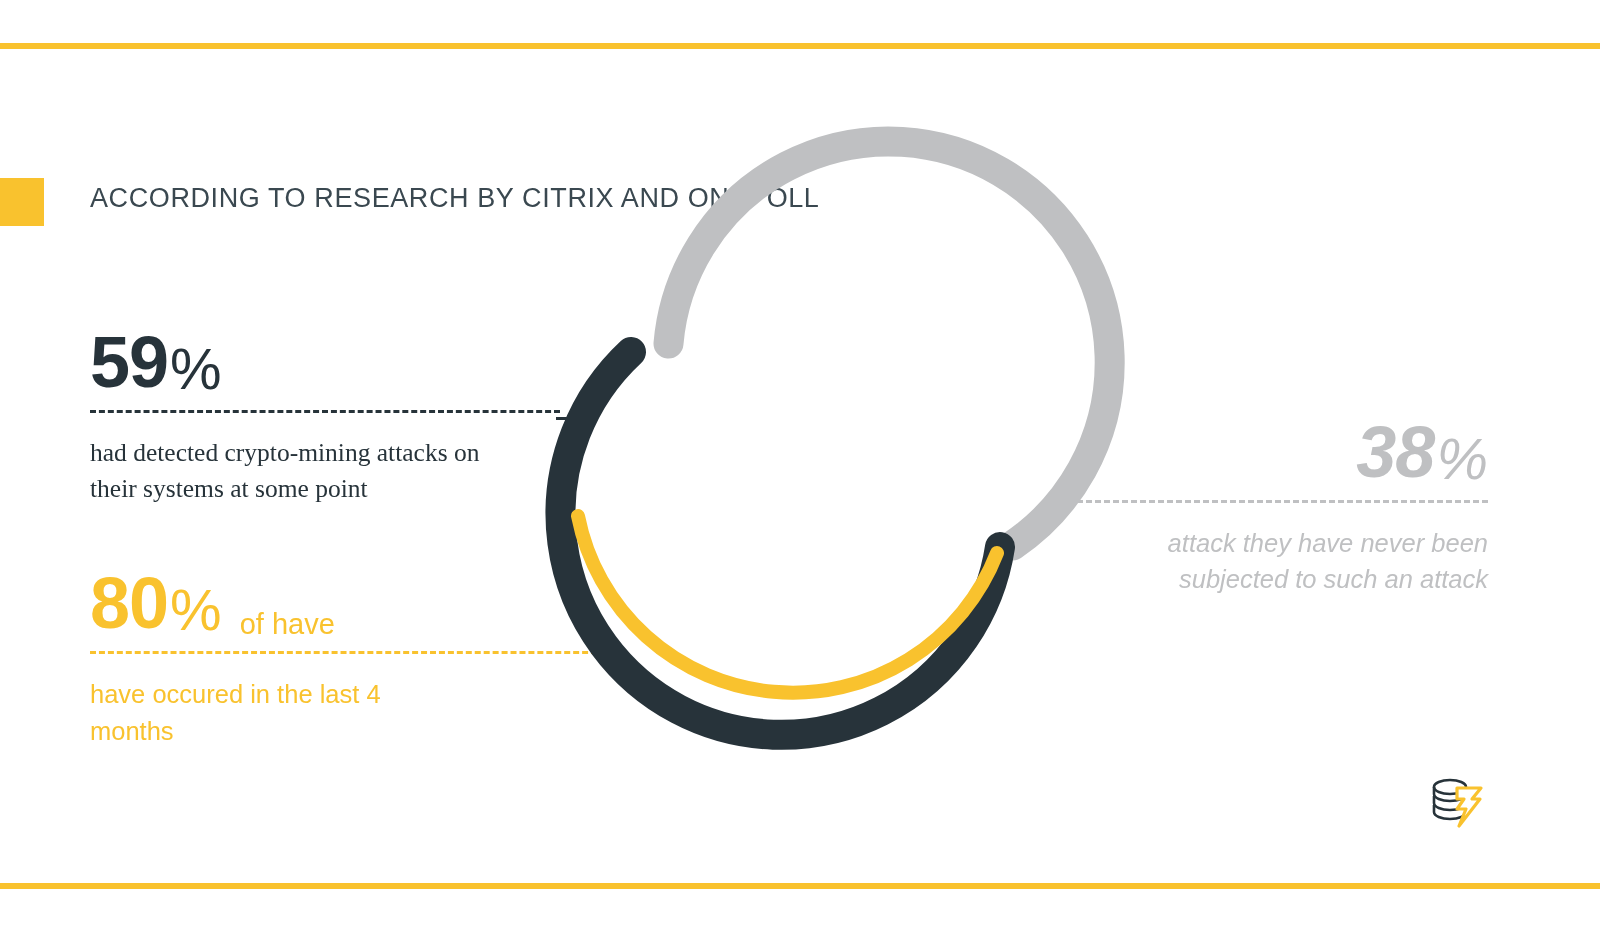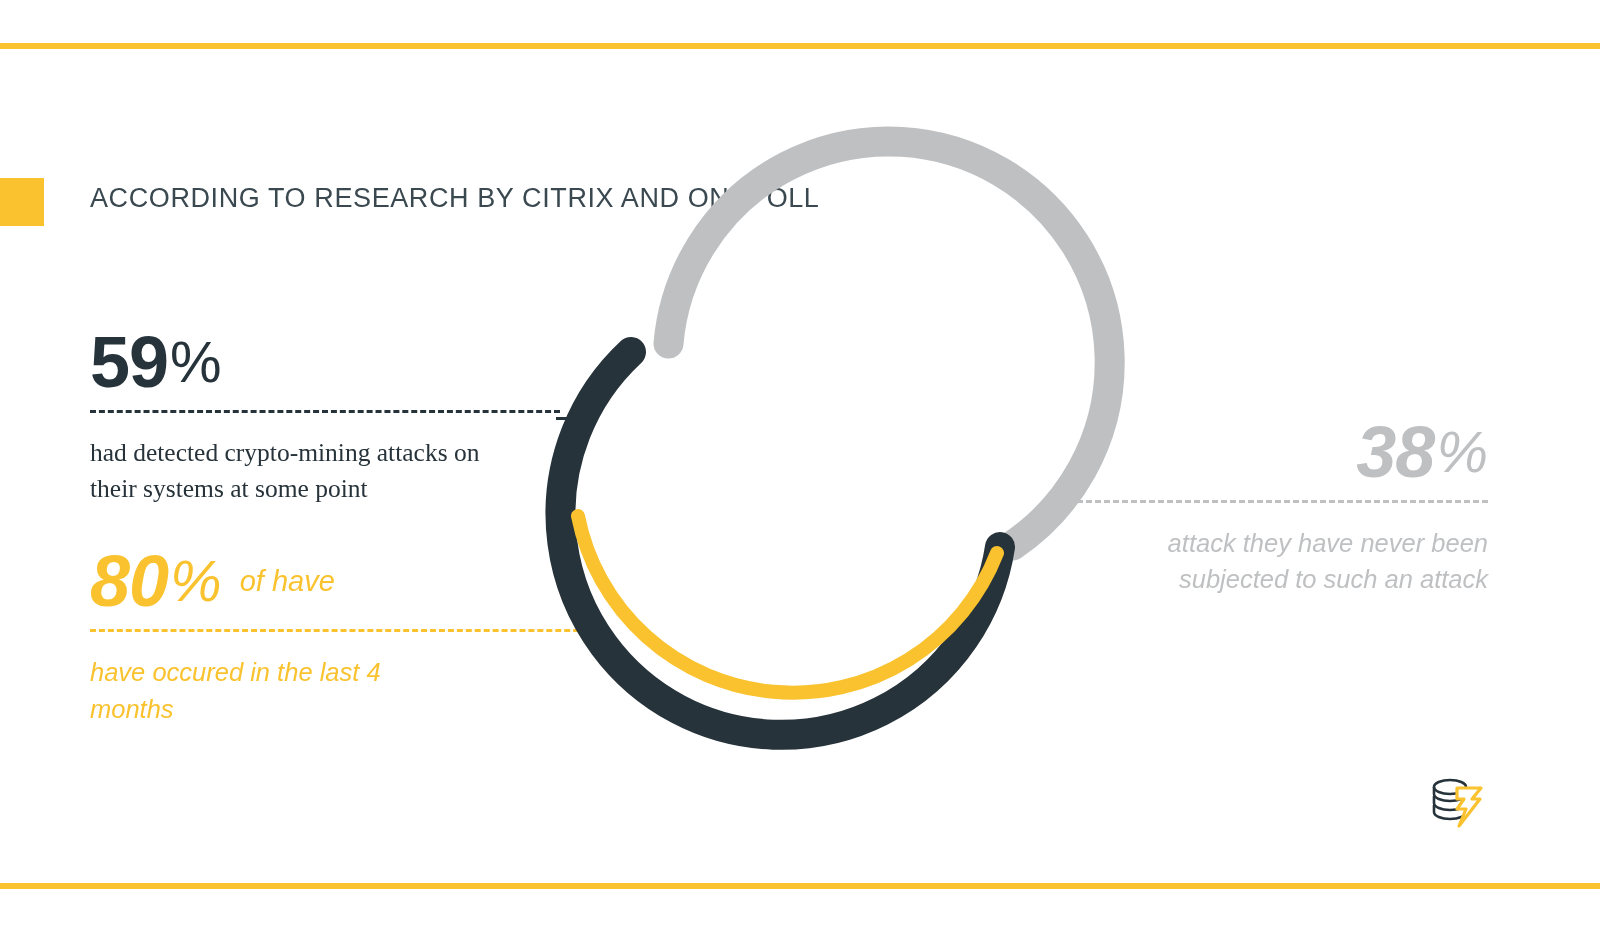--- a/index.html
+++ b/index.html
@@ -56,21 +56,21 @@
     font-weight:400;
     letter-spacing:0.6px;
     color:#3A4850;
     white-space:nowrap;
   }
 
   
   .left-col { position:absolute; left:90px; top:326px; width:500px; }
 
   .stat-big {
-    display:flex; align-items:center;
+    display:flex; align-items:flex-end;
     line-height:1;
   }
   .stat-num {
     font-size:72px; font-weight:700; letter-spacing:-1px;
   }
   .stat-pct {
     font-size:58px; font-weight:300; margin-left:2px;
   }
   .stat-suffix {
     font-size:29px; font-weight:400; margin-left:18px;
@@ -85,21 +85,21 @@
   }
   .dash-line.yellow { border-top-color:var(--yellow); width:516px; }
   .dash-line.gray   { border-top-color:var(--gray);  width:420px; }
 
   .caption {
     font-size:25.5px; line-height:1.42; font-weight:400;
     margin-top:22px;
   }
   .caption.right { text-align:right; }
 
-  .block-80 { margin-top:38px;font-style:italic; }
+  .block-80 { margin-top:60px; }
 
   
   .right-col {
     position:absolute; right:112px; top:416px; width:420px;
     display:flex; flex-direction:column; align-items:flex-end;font-style:italic;
   }
 
   
   .donut { position:absolute; left:0; top:0; }
 

